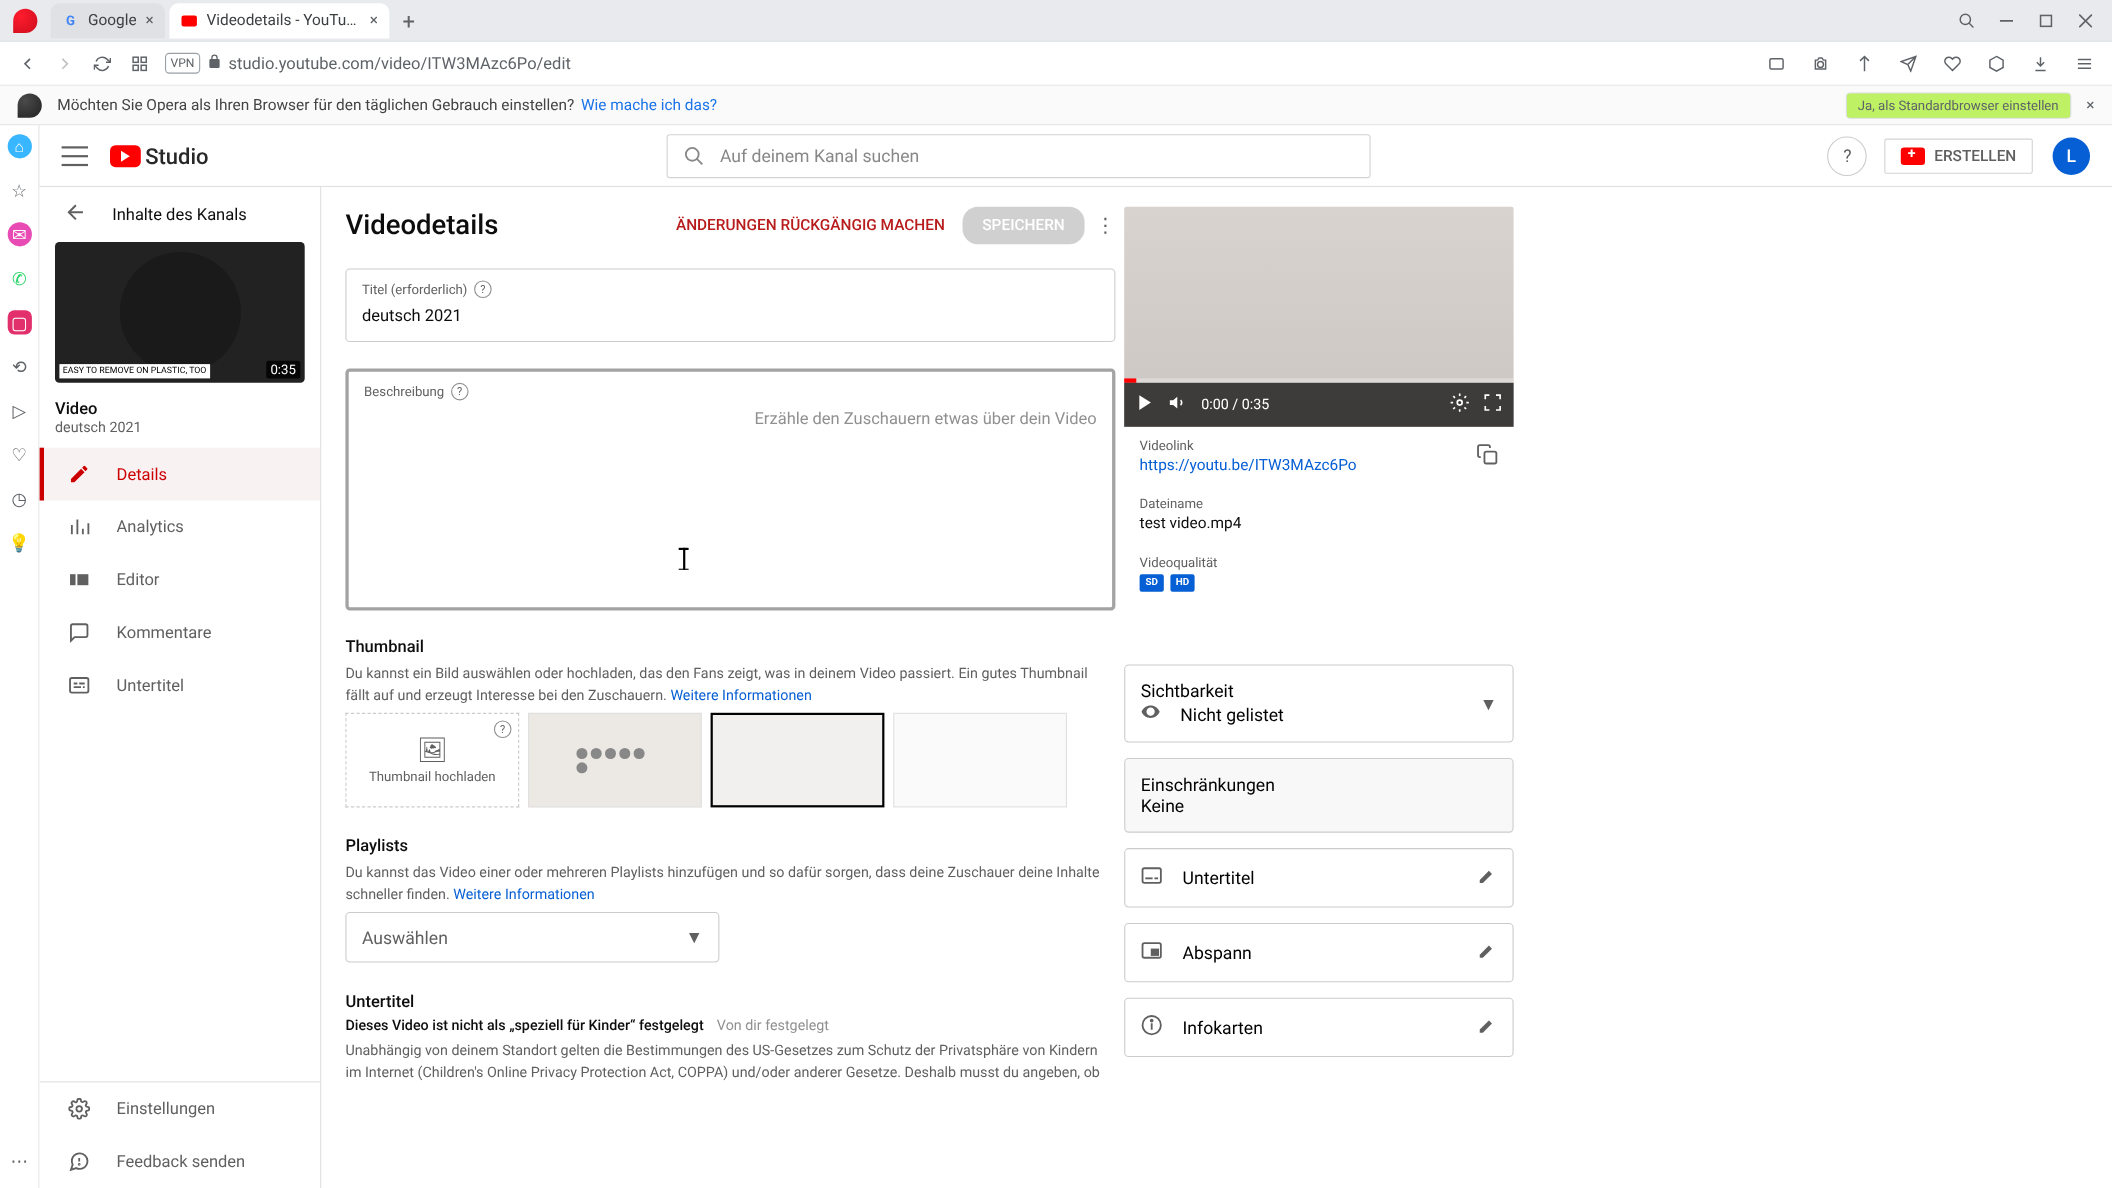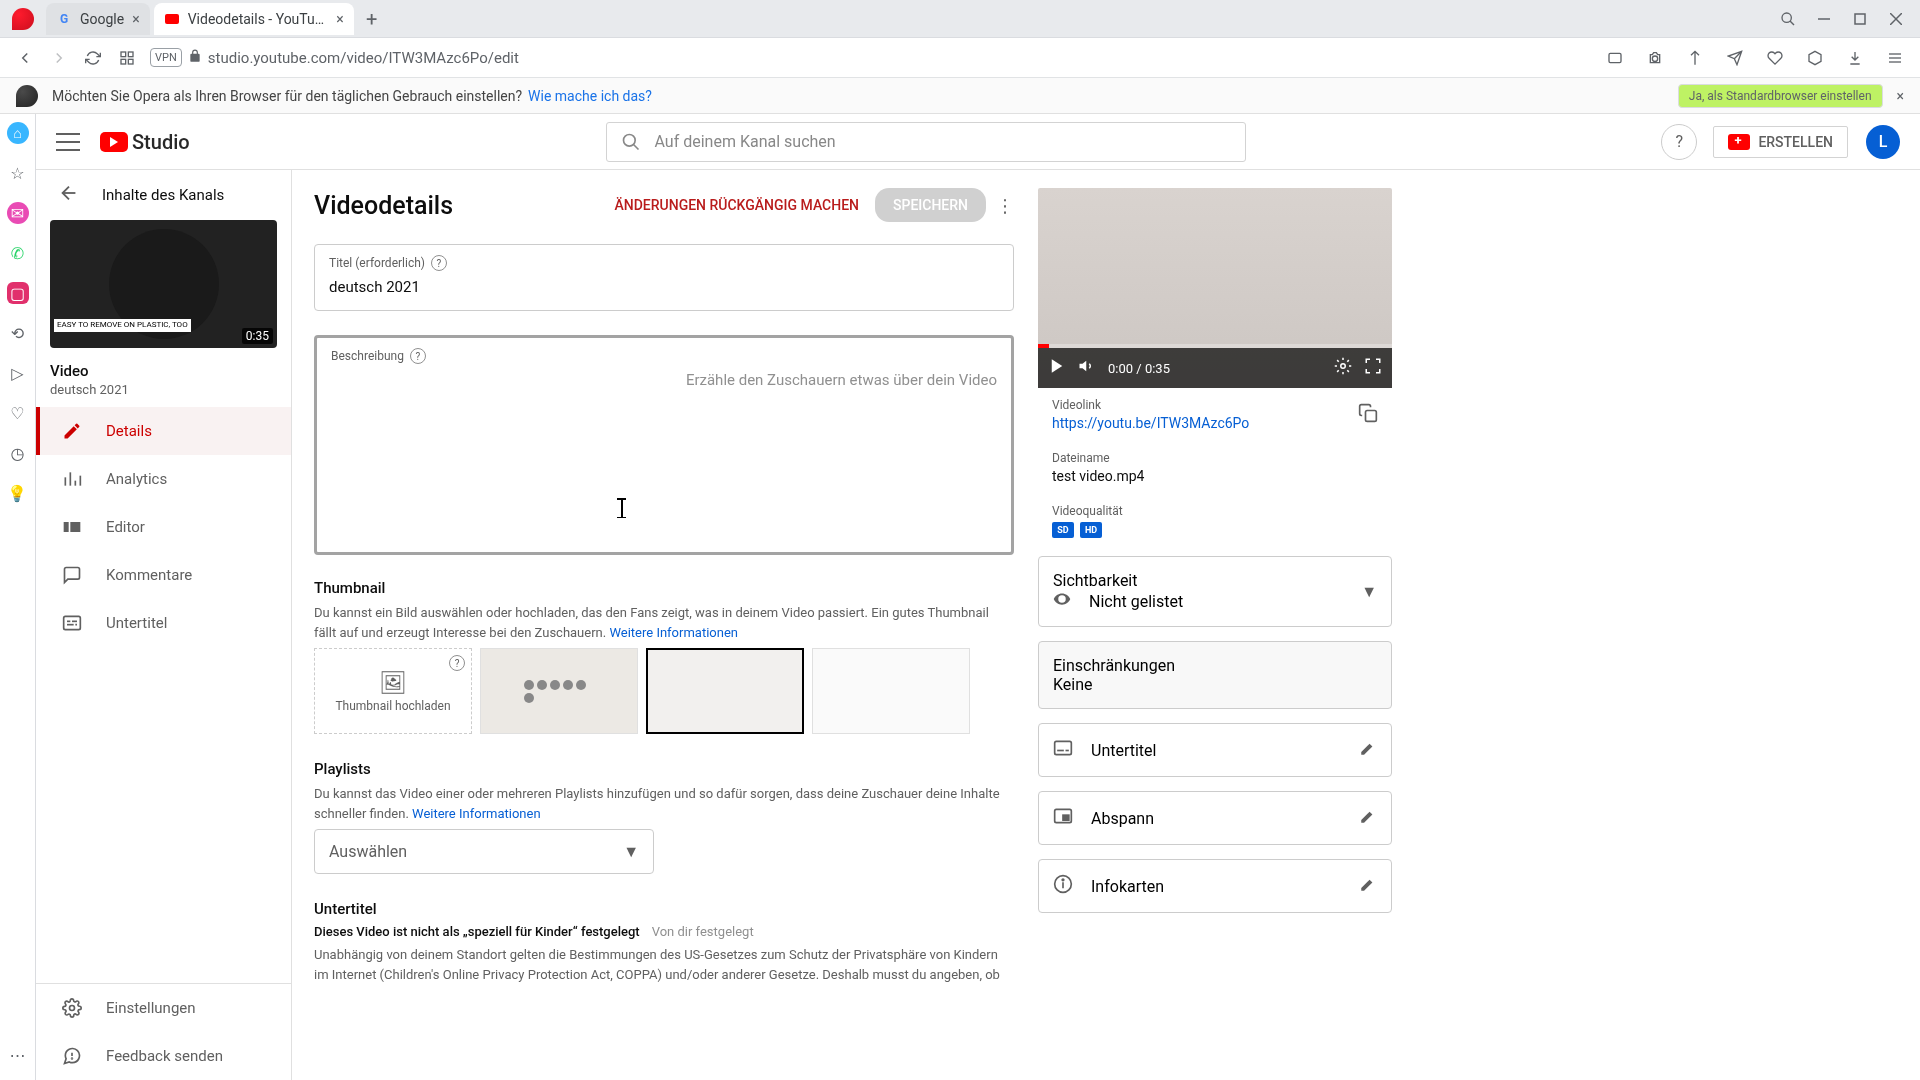--- a/index.html
+++ b/index.html
@@ -61,33 +61,33 @@
 
 
 .yt-sidebar { width: 256px; border-right: 1px solid #e0e0e0; display: flex; flex-direction: column; background: #fff; }
 .sidebar-top { display: flex; align-items: center; padding: 12px 22px; }
 .sidebar-top .back { margin-right: 22px; color: #606060; }
 .sidebar-top .label { font-size: 15px; color: #0d0d0d; }
 .sidebar-thumb-wrap { padding: 0 14px 14px; }
 .sidebar-thumb { position: relative; width: 100%; height: 128px; background: #222; border-radius: 4px; overflow: hidden; }
 .sidebar-thumb .remote { position: absolute; left: 50%; top: 50%; transform: translate(-50%, -50%); width: 110px; height: 110px; background: #1a1a1a; border-radius: 50%; }
 .sidebar-thumb .duration { position: absolute; right: 4px; bottom: 4px; background: rgba(0,0,0,.8); color: #fff; font-size: 12px; padding: 1px 4px; border-radius: 2px; }
-.sidebar-thumb .badge { position: absolute; left: 4px; bottom: 16px; background: #fff; color: #000; font-size: 8px; padding: 2px 3px; line-height: 1.1; }
+.sidebar-thumb .badge { position: absolute; left: 4px; bottom: 4px; background: #fff; color: #000; font-size: 8px; padding: 2px 3px; line-height: 1.1; }
 .sidebar-meta { padding: 0 14px 10px; }
 .sidebar-meta .heading { font-size: 15px; color: #0d0d0d; font-weight: 500; margin-bottom: 2px; }
 .sidebar-meta .sub { font-size: 13px; color: #606060; }
 .sidebar-nav { flex: 1; }
 .nav-item { display: flex; align-items: center; height: 48px; padding: 0 24px; color: #606060; font-size: 15px; cursor: pointer; position: relative; }
 .nav-item.active { color: #cc0000; background: #f9f2f2; }
 .nav-item.active::before { content:''; position: absolute; left: 0; top: 0; bottom: 0; width: 4px; background: #cc0000; }
 .nav-item .nav-icon { width: 24px; margin-right: 22px; display: flex; align-items: center; justify-content: center; }
 .sidebar-bottom { border-top: 1px solid #e0e0e0; }
 
 
-.yt-main { flex: 1; overflow-y: auto; padding: 18px 22px; display: flex; gap: 24px; }
+.yt-main { flex: 1; overflow-y: auto; padding: 18px 22px; display: flex; gap: 8px; }
 .main-left { flex: 1; max-width: 700px; }
 .main-right { width: 354px; }
 
 .page-header { display: flex; align-items: center; margin-bottom: 22px; }
 .page-header h1 { font-size: 25px; font-weight: 500; color: #0d0d0d; }
 .page-header .spacer { flex: 1; }
 .page-header .undo { font-size: 14px; font-weight: 500; color: #b91c1c; margin-right: 16px; cursor: pointer; }
 .page-header .save-btn { background: #d0d0d0; color: #fff; padding: 9px 18px; border-radius: 14px; font-size: 14px; font-weight: 500; }
 .page-header .more { margin-left: 10px; color: #606060; font-size: 18px; }
 
@@ -131,21 +131,21 @@
 .info-block .info-label { font-size: 12px; color: #606060; margin-bottom: 3px; }
 .info-block .info-value { font-size: 14px; color: #0d0d0d; }
 .info-block .info-value.link { color: #065fd4; }
 .info-block.linkrow { display: flex; align-items: center; }
 .info-block.linkrow .copy { margin-left: auto; color: #606060; }
 .quality-badges { display: flex; gap: 6px; margin-top: 4px; }
 .quality-badges .qb { width: 22px; height: 16px; background: #065fd4; color: #fff; font-size: 9px; display: flex; align-items: center; justify-content: center; border-radius: 2px; font-weight: bold; }
 
 .right-card { border: 1px solid #ccc; background: #fff; border-radius: 4px; padding: 14px 14px; margin-bottom: 14px; }
 .right-card.flat { background: #f8f8f8; }
-.visibility-card { display: flex; align-items: center; }
+.visibility-card { display: flex; align-items: center; margin-top: 48px; }
 .visibility-card .eye { margin-right: 10px; color: #606060; }
 .visibility-card .chev { margin-left: auto; color: #606060; }
 
 .action-card { display: flex; align-items: center; }
 .action-card .ac-icon { width: 24px; margin-right: 14px; color: #606060; }
 .action-card .edit-icon { margin-left: auto; color: #606060; }
 
 svg { flex-shrink: 0; }
 </style>
 </head>

